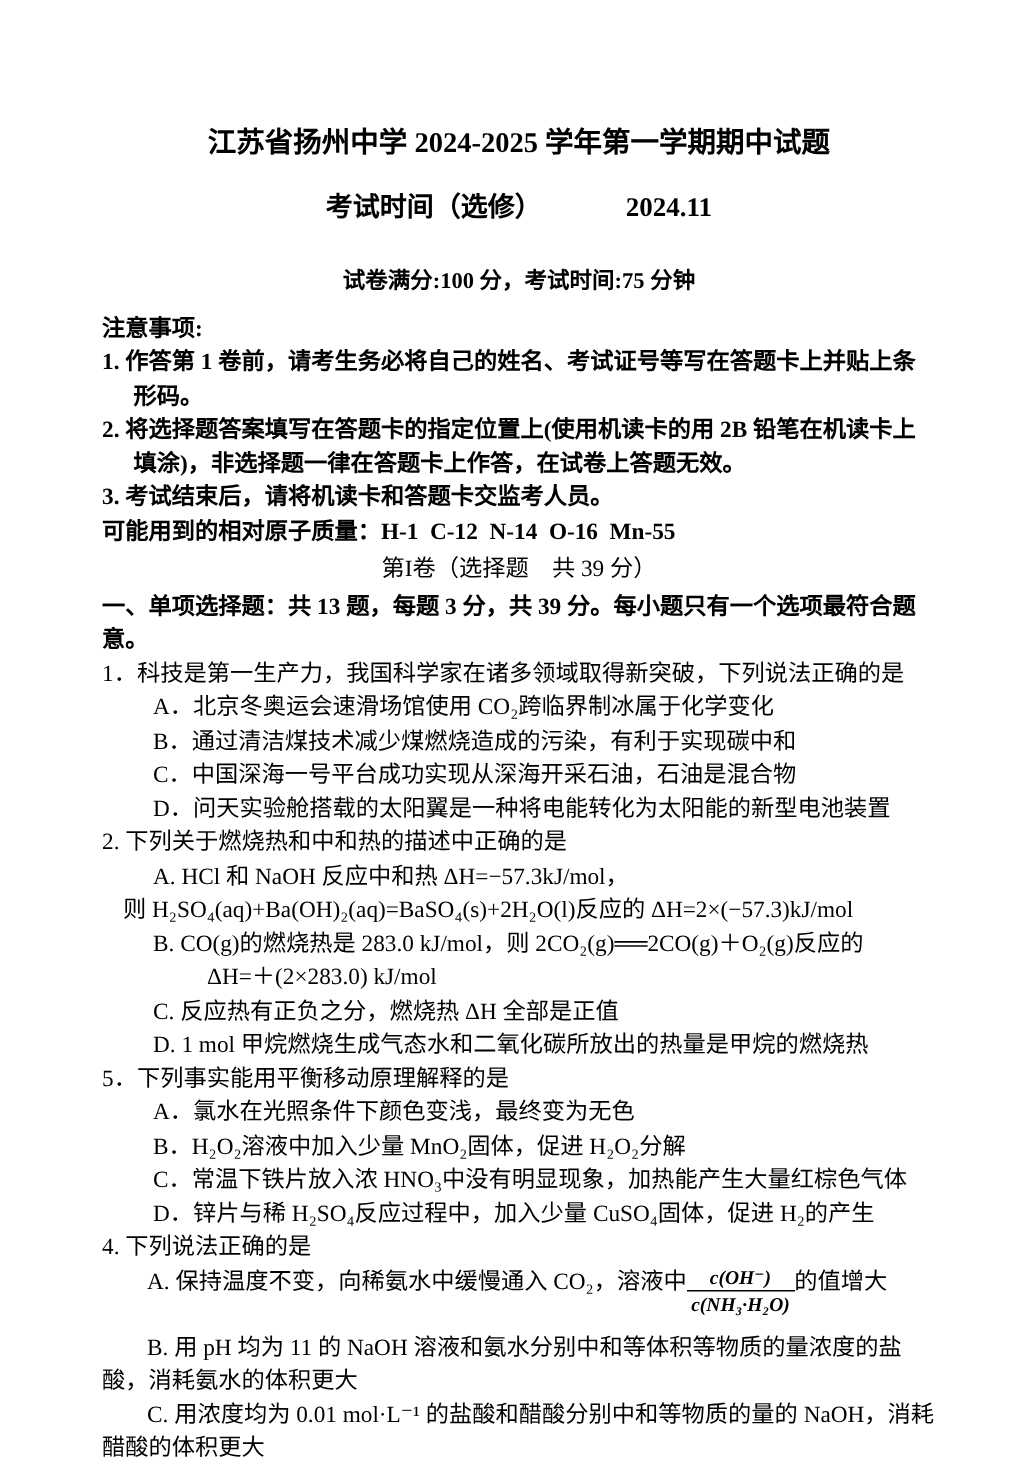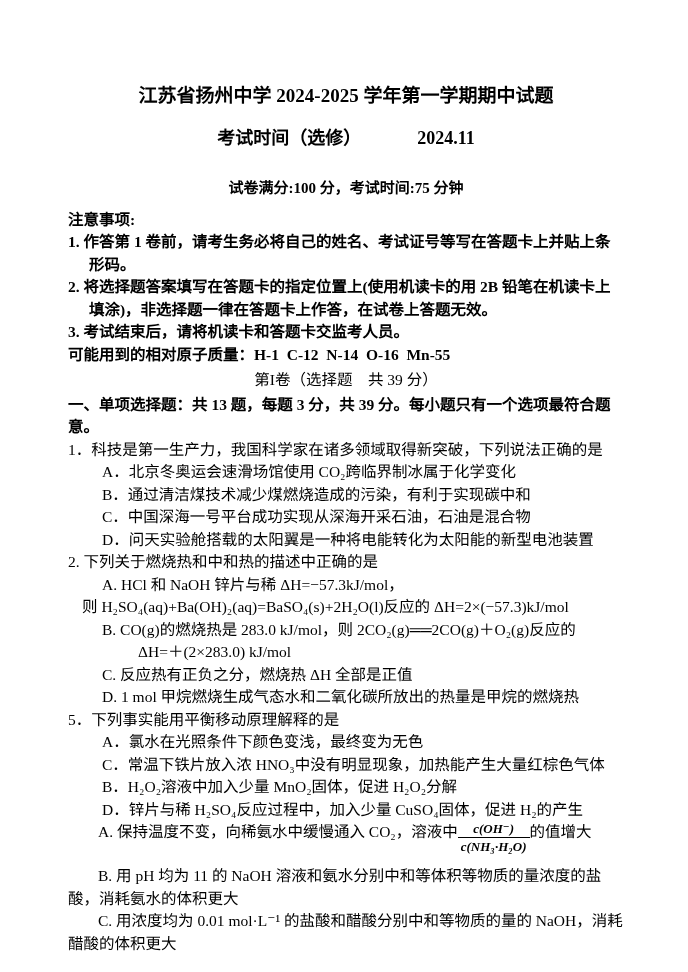--- a/index.html
+++ b/index.html
@@ -57,37 +57,38 @@
   <div>
     <div class="line">1．科技是第一生产力，我国科学家在诸多领域取得新突破，下列说法正确的是</div>
     <div class="line opt">A．北京冬奥运会速滑场馆使用 CO₂跨临界制冰属于化学变化</div>
     <div class="line opt">B．通过清洁煤技术减少煤燃烧造成的污染，有利于实现碳中和</div>
     <div class="line opt">C．中国深海一号平台成功实现从深海开采石油，石油是混合物</div>
     <div class="line opt">D．问天实验舱搭载的太阳翼是一种将电能转化为太阳能的新型电池装置</div>
   </div>
 
   <div>
     <div class="line">2. 下列关于燃烧热和中和热的描述中正确的是</div>
-    <div class="line opt">A. HCl 和 NaOH 锌片与稀 ΔH=−57.3kJ/mol，</div>
+    <div class="line opt">A. HCl 和 NaOH 反应中和热 ΔH=−57.3kJ/mol，</div>
     <div class="line opt-then">则 H₂SO₄(aq)+Ba(OH)₂(aq)=BaSO₄(s)+2H₂O(l)反应的 ΔH=2×(−57.3)kJ/mol</div>
     <div class="line opt">B. CO(g)的燃烧热是 283.0 kJ/mol，则 2CO₂(g)══2CO(g)＋O₂(g)反应的</div>
     <div class="line opt-deep">ΔH=＋(2×283.0) kJ/mol</div>
     <div class="line opt">C. 反应热有正负之分，燃烧热 ΔH 全部是正值</div>
     <div class="line opt">D. 1 mol 甲烷燃烧生成气态水和二氧化碳所放出的热量是甲烷的燃烧热</div>
   </div>
 
   <div>
     <div class="line">5．下列事实能用平衡移动原理解释的是</div>
     <div class="line opt">A．氯水在光照条件下颜色变浅，最终变为无色</div>
+    <div class="line opt">B．H₂O₂溶液中加入少量 MnO₂固体，促进 H₂O₂分解</div>
     <div class="line opt">C．常温下铁片放入浓 HNO₃中没有明显现象，加热能产生大量红棕色气体</div>
-    <div class="line opt">B．H₂O₂溶液中加入少量 MnO₂固体，促进 H₂O₂分解</div>
     <div class="line opt">D．锌片与稀 H₂SO₄反应过程中，加入少量 CuSO₄固体，促进 H₂的产生</div>
   </div>
 
   <div>
+    <div class="line">4. 下列说法正确的是</div>
     <div class="frac-line">
       <span>A. 保持温度不变，向稀氨水中缓慢通入 CO₂，溶液中</span>
       <span class="frac">
         <span class="num">c(OH⁻)</span>
         <span class="den">c(NH₃·H₂O)</span>
       </span>
       <span>的值增大</span>
     </div>
     <div class="line para">B. 用 pH 均为 11 的 NaOH 溶液和氨水分别中和等体积等物质的量浓度的盐酸，消耗氨水的体积更大</div>
     <div class="line para">C. 用浓度均为 0.01 mol·L⁻¹ 的盐酸和醋酸分别中和等物质的量的 NaOH，消耗醋酸的体积更大</div>

